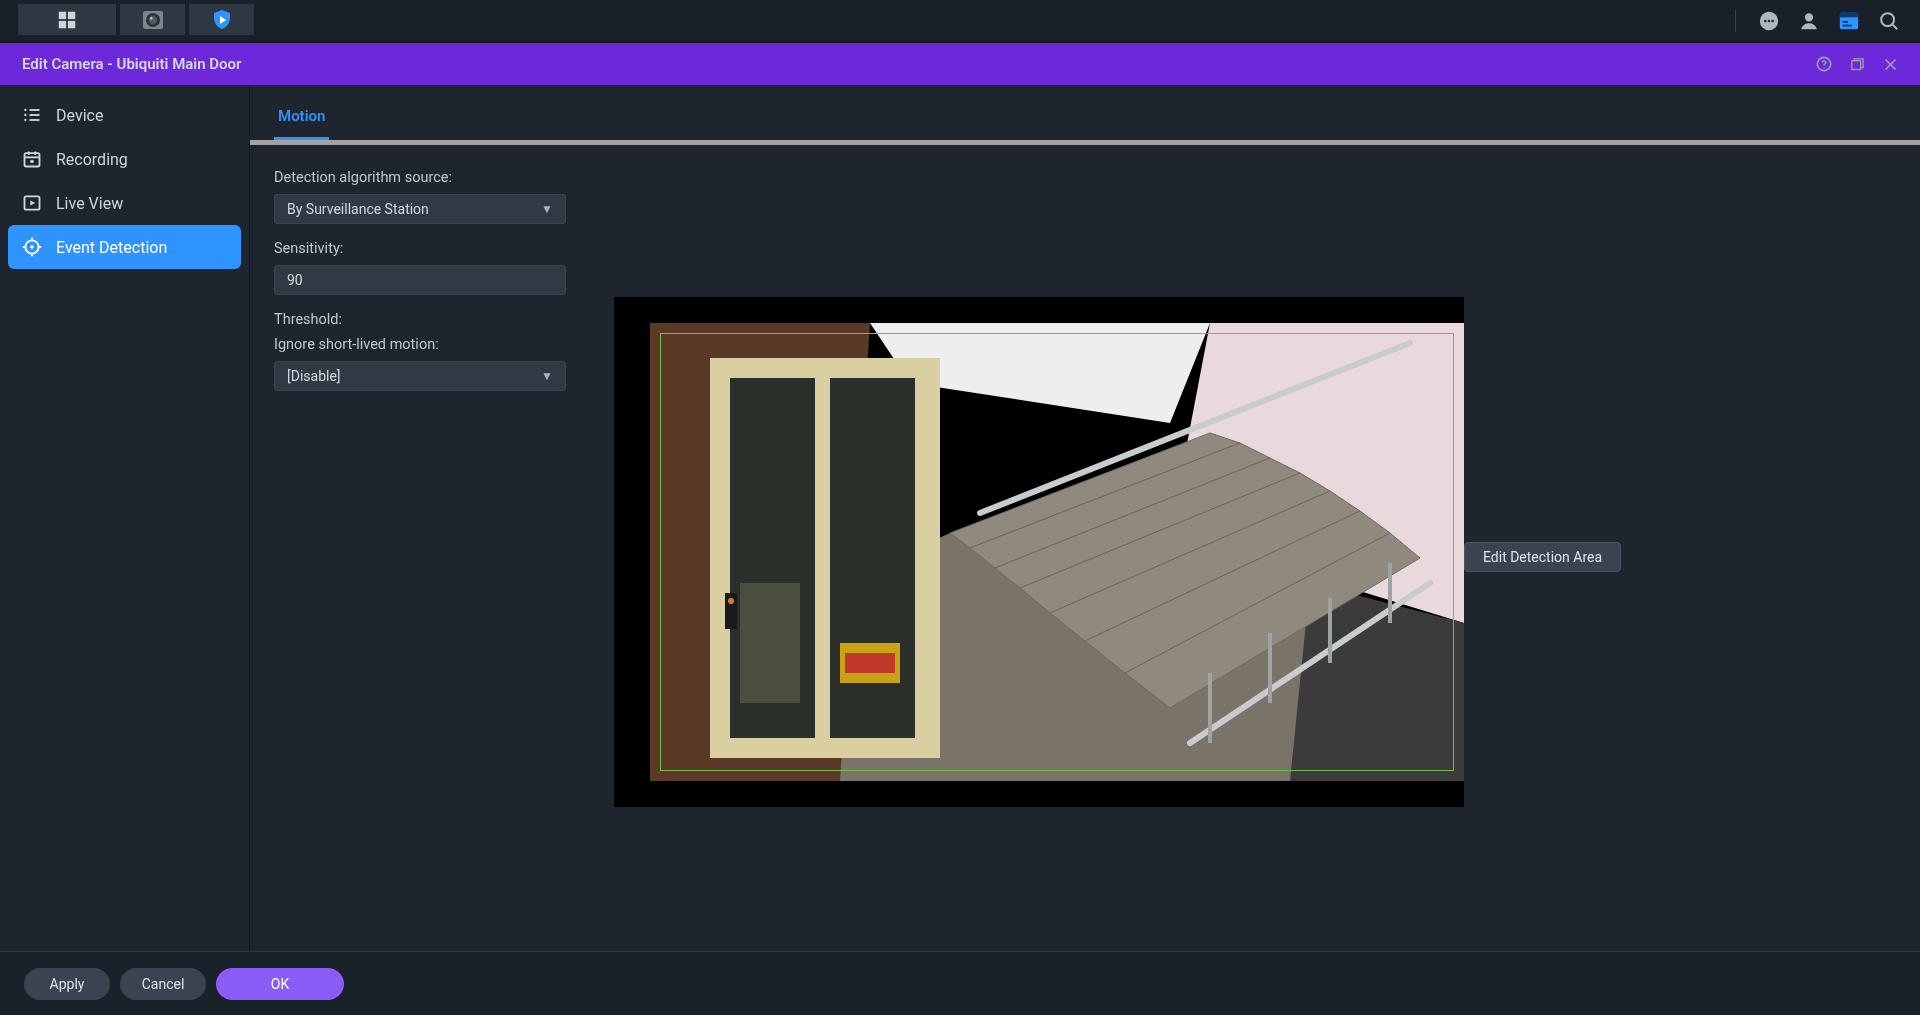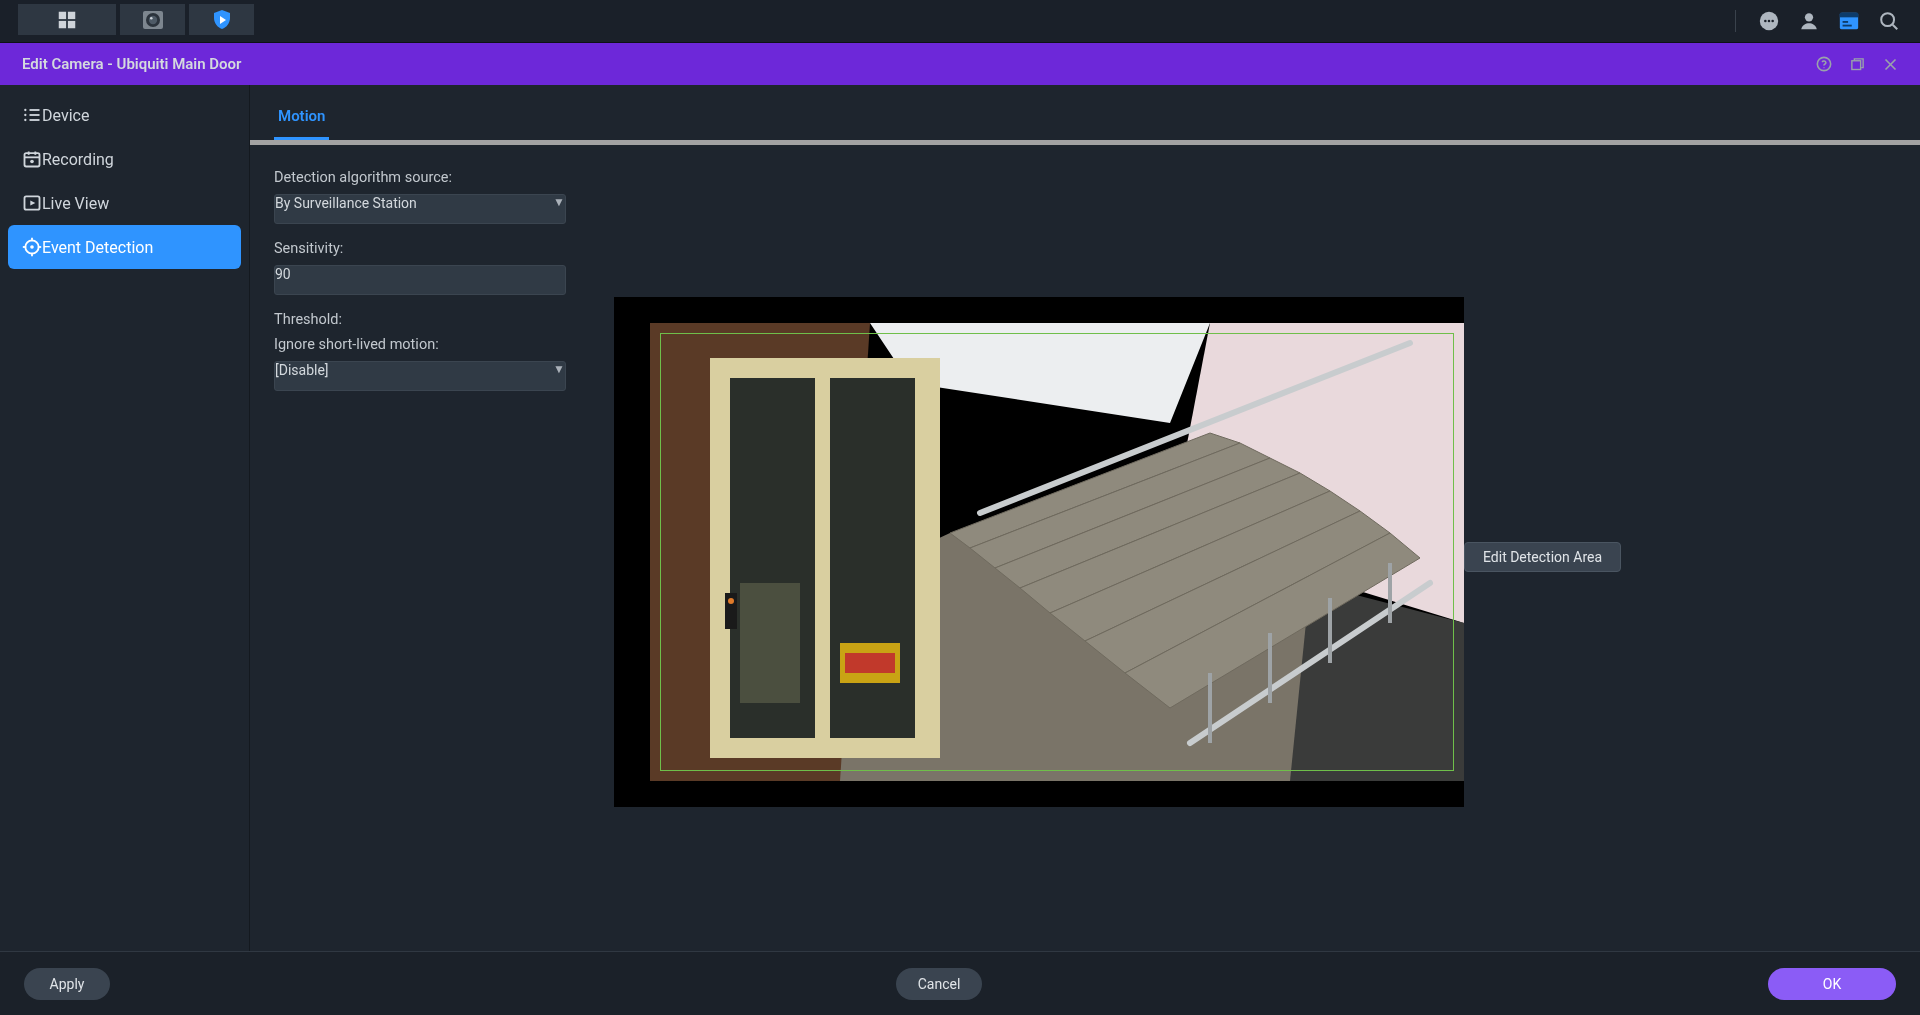--- a/index.html
+++ b/index.html
@@ -44,21 +44,21 @@
   display:flex; flex-direction:column;
 }
 .content-row { flex:1; display:flex; min-height:0; }
 .sidebar {
   width: 250px; flex:none;
   background:#1e252e;
   padding: 8px;
   border-right:1px solid #14191f;
 }
 .side-item {
-  display:flex; align-items:center; 
+  display:flex; align-items:center; gap:14px;
   height:44px; padding:0 14px;
   border-radius:6px;
   color:#d0d6dc; font-size:16px;
   cursor:pointer;
   margin-bottom:0px;
 }
 .side-item.active { background:#2f94ff; color:#fff; }
 .side-item svg { flex:none; }
 
 .main { flex:1; display:flex; flex-direction:column; min-width:0; }
@@ -80,22 +80,22 @@
   flex:1; display:flex; gap:40px;
   padding: 20px 24px 12px 24px;
   min-height:0;
 }
 .form-col { width: 300px; flex:none; }
 .label { font-size:14.5px; color:#c2c8ce; margin-bottom:8px; margin-top:4px; }
 .field, .select {
   width: 292px; height:30px;
   background:#303a45; border:1px solid #3b4550;
   color:#d3d8dd; font-size:14px;
-  padding:0 0;
-  display:flex; align-items:flex-start; justify-content:space-between;
+  padding:0 12px;
+  display:flex; align-items:center; justify-content:space-between;
   border-radius:3px;
   margin-bottom:16px;
 }
 .field input {
   background:transparent; border:none; outline:none; color:#d3d8dd;
   width:100%; font-size:14px;
 }
 .select { cursor:pointer; }
 .select .chev { color:#aab1b9; font-size:12px; }
 
@@ -125,21 +125,21 @@
   border:1px solid #4a5561; border-radius:4px;
   font-size:14px; cursor:pointer;
   display:inline-flex; align-items:center;
 }
 
 
 .footer {
   height:64px; flex:none;
   border-top:1px solid #303842;
   background:#1b2129;
-  display:flex; align-items:center; justify-content:space-between;
+  display:flex; align-items:center; justify-content:flex-start;
   gap:10px; padding:16px 24px;
 }
 .btn {
   height:32px; min-width:86px; padding:0 20px;
   border-radius:16px; border:none;
   font-size:14px; cursor:pointer;
   display:inline-flex; align-items:center; justify-content:center;
 }
 .btn.secondary { background:#3a4450; color:#e0e4e8; }
 .btn.primary { background:#8b5cf6; color:#fff; min-width:128px; }

